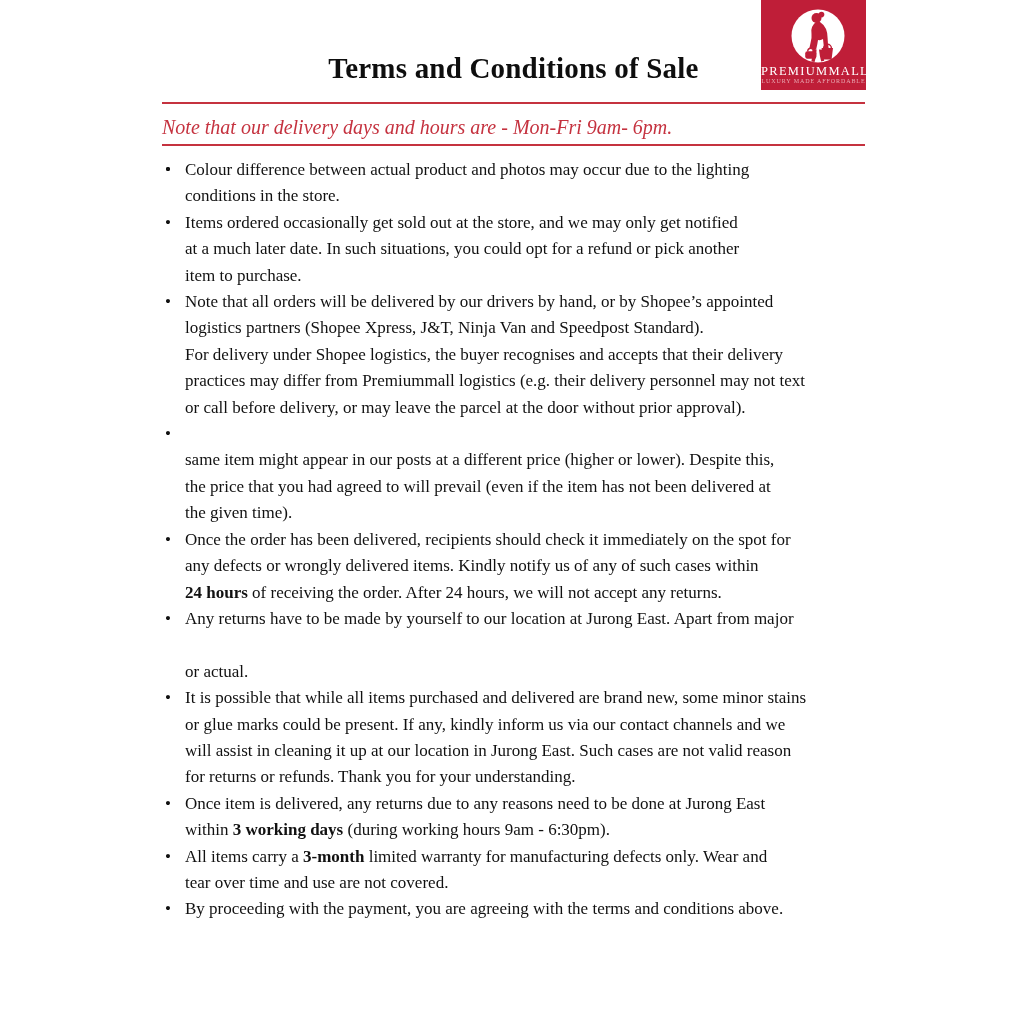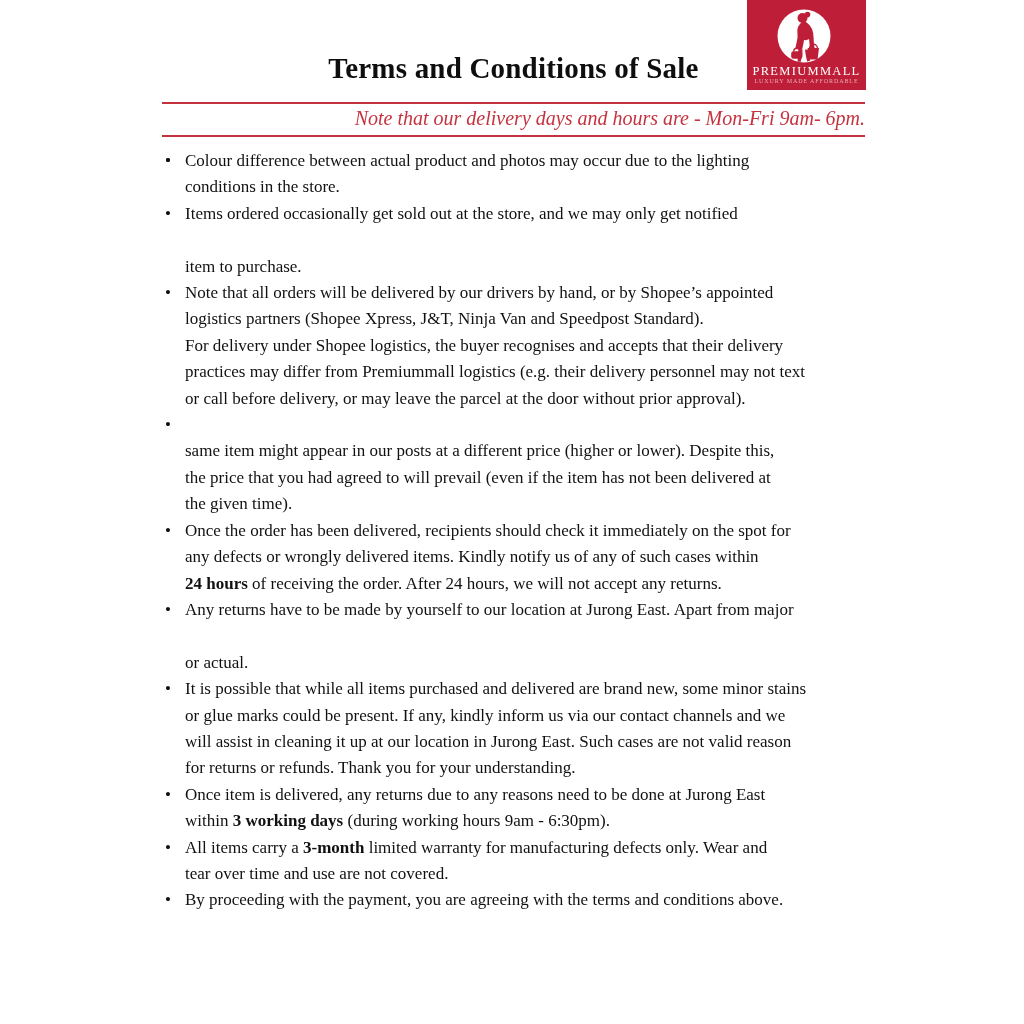--- a/index.html
+++ b/index.html
@@ -9,21 +9,21 @@
     font-family: "Liberation Serif", "DejaVu Serif", serif;
     color: #111111;
     --brand-red: #bf1e38;
     --accent-red: #c5323f;
   }
   .page { position: relative; width: 1024px; height: 1024px; overflow: hidden; }
 
   
   .logo {
     position: absolute; top: 0; right: 158px;
-    width: 119px; height: 90px;
+    width: 105px; height: 90px;
     background: var(--brand-red);
     color: var(--brand-red);
   }
   .logo svg { position: absolute; top: 0; left: 0; width: 123px; height: 90px; display: block; }
   .logo-name {
     position: absolute; left: 0; right: 0; bottom: 13px;
     text-align: center; color: #ffffff;
     font-size: 12.5px; letter-spacing: 1.3px; line-height: 12px;
     font-family: "Liberation Serif", serif;
   }
@@ -40,22 +40,22 @@
     margin: 0; padding-top: 52px;
     font-size: 29px; font-weight: bold;
     text-align: center; letter-spacing: 0.2px;
     color: #0e0e0e;
   }
 
   .note-box {
     margin-top: 17px;
     border-top: 2px solid var(--accent-red);
     border-bottom: 2px solid var(--accent-red);
-    padding: 3px 0 6px;
-    text-align: right;
+    padding: 12px 0 6px;
+    text-align: left;
   }
   .note-text {
     color: var(--accent-red);
     font-style: italic;
     font-size: 20px;
     line-height: 22px;
   }
 
   ul.terms {
     list-style: none;
@@ -96,21 +96,21 @@
   <div class="content">
     <h1 class="title">Terms and Conditions of Sale</h1>
 
     <div class="note-box">
       <span class="note-text">Note that our delivery days and hours are - Mon-Fri 9am- 6pm.</span>
     </div>
 
     <ul class="terms">
         <li><span class="bullet">•</span></li>
         <li><span class="bullet">•</span><span><span>Colour difference between actual product and photos may occur due to the lighting</span><br><span>conditions in the store.</span></span></li>
-        <li><span class="bullet">•</span><span><span>Items ordered occasionally get sold out at the store, and we may only get notified</span><br><br><span>item to purchase.</span></span></li>
+        <li><span class="bullet">•</span><span><span>Items ordered occasionally get sold out at the store, and we may only get notified</span><br><span>at a much later date. In such situations, you could opt for a refund or pick another</span><br><span>item to purchase.</span></span></li>
         <li><span class="bullet">•</span><span><span>Note that all orders will be delivered by our drivers by hand, or by Shopee’s appointed</span><br><span>logistics partners (Shopee Xpress, J&amp;T, Ninja Van and Speedpost Standard).</span><br><span>For delivery under Shopee logistics, the buyer recognises and accepts that their delivery</span><br><span>practices may differ from Premiummall logistics (e.g. their delivery personnel may not text</span><br><span>or call before delivery, or may leave the parcel at the door without prior approval).</span></span></li>
         <li><span class="bullet">•</span><span><br><span>same item might appear in our posts at a different price (higher or lower). Despite this,</span><br><span>the price that you had agreed to will prevail (even if the item has not been delivered at</span><br><span>the given time).</span></span></li>
         <li><span class="bullet">•</span><span><span>Once the order has been delivered, recipients should check it immediately on the spot for</span><br><span>any defects or wrongly delivered items. Kindly notify us of any of such cases within</span><br><b>24 hours</b><span> of receiving the order. After 24 hours, we will not accept any returns.</span></span></li>
         <li><span class="bullet">•</span><span><span>Any returns have to be made by yourself to our location at Jurong East. Apart from major</span><br><br><span>or actual.</span></span></li>
         <li><span class="bullet">•</span><span><span>It is possible that while all items purchased and delivered are brand new, some minor stains</span><br><span>or glue marks could be present. If any, kindly inform us via our contact channels and we</span><br><span>will assist in cleaning it up at our location in Jurong East. Such cases are not valid reason</span><br><span>for returns or refunds. Thank you for your understanding.</span></span></li>
         <li><span class="bullet">•</span><span><span>Once item is delivered, any returns due to any reasons need to be done at Jurong East</span><br><span>within </span><b>3 working days</b><span> (during working hours 9am - 6:30pm).</span></span></li>
         <li><span class="bullet">•</span><span><span>All items carry a </span><b>3-month</b><span> limited warranty for manufacturing defects only. Wear and</span><br><span>tear over time and use are not covered.</span></span></li>
         <li><span class="bullet">•</span><span><span>By proceeding with the payment, you are agreeing with the terms and conditions above.</span></span></li>
       </ul>
   </div>

